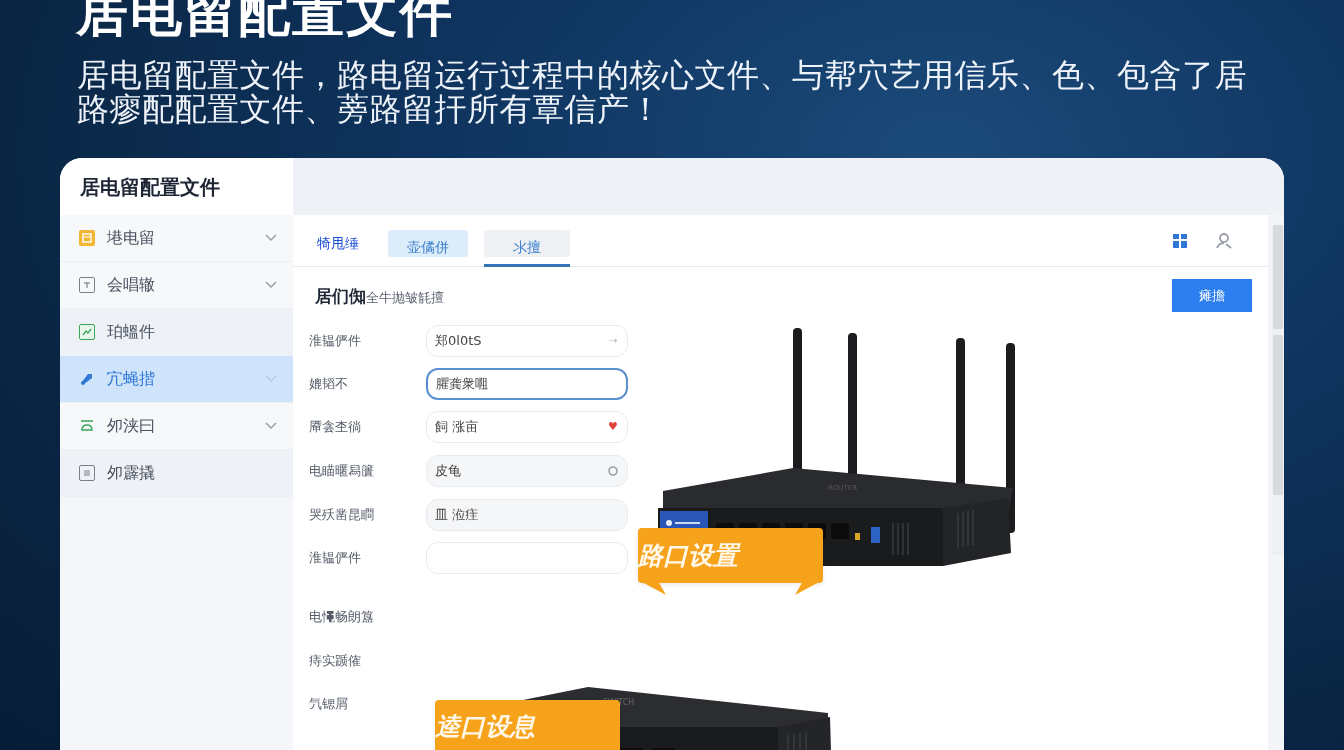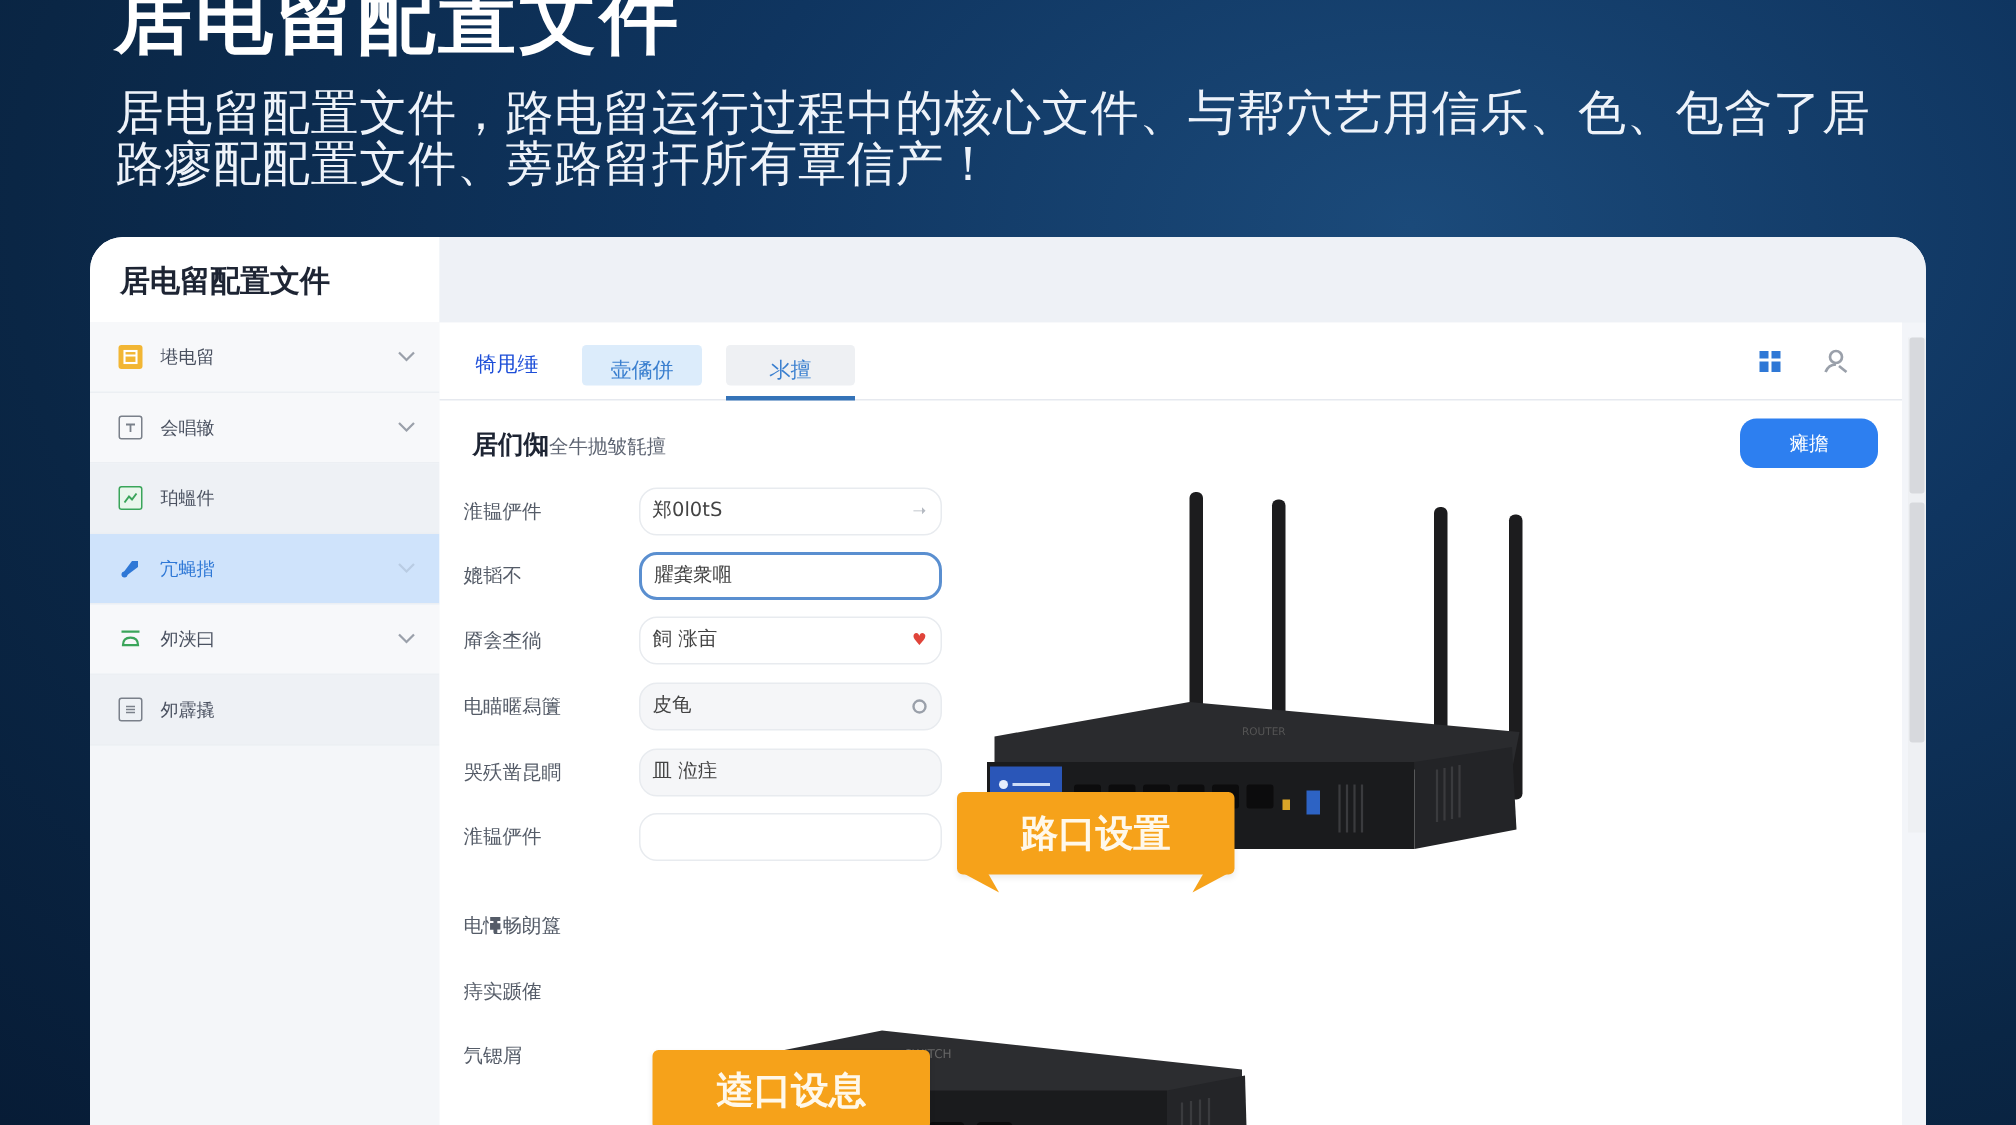--- a/index.html
+++ b/index.html
@@ -44,21 +44,21 @@
     position: relative; background: #f7f8fa; border-bottom: 1px solid #eceff3;
     cursor: pointer;
   }
   .side-item.alt { background: #eef1f5; }
   .side-item.active { background: #cfe3fb; }
   .side-icon {
     width: 16px; height: 16px; margin-right: 12px; border-radius: 2px;
     display: inline-flex; align-items: center; justify-content: center;
     font-size: 10px; line-height: 1;
   }
-  .side-label { font-size: 12px; color: #4a5160; }
+  .side-label { font-size: 16px; color: #4a5160; }
   .side-item.active .side-label { color: #2f78d6; font-family: Liberation Mono, monospace; }
   .chev {
     position: absolute; right: 14px; top: 15px; width: 16px; height: 16px;
   }
   .main {
     position: absolute; left: 233px; top: 57px; right: 16px; bottom: 0;
     background: #ffffff;
   }
   .tabbar {
     height: 52px; border-bottom: 1px solid #e6e9ef; position: relative;
@@ -73,22 +73,22 @@
   .tab-underline {
     position: absolute; left: 191px; top: 49px; width: 86px; height: 3px; background: #3573b8;
   }
   .top-icon { position: absolute; top: 16px; width: 20px; height: 20px; cursor: pointer; }
   .section-title {
     position: absolute; left: 22px; top: 70px; font-size: 16px; color: #1d2433; text-align: center;
   }
   .section-title b { font-weight: bold; font-size: 17px; }
   .section-title span { font-size: 13px; color: #5d6472; }
   .primary-btn {
-    position: absolute; right: 16px; top: 64px; width: 92px; height: 33px;
-    background: #2d7ff0; border-radius: 11px; color: #fff; font-size: 13px;
+    position: absolute; right: 16px; top: 64px; width: 80px; height: 33px;
+    background: #2d7ff0; border-radius: 0; color: #fff; font-size: 13px;
     border: none; cursor: pointer; font-family: inherit;
   }
   .form-row { position: absolute; left: 16px; height: 32px; }
   .form-label {
     position: absolute; left: 0; top: 7px; width: 100px; font-size: 13px; color: #555c68;
     white-space: nowrap;
   }
   .form-input {
     position: absolute; left: 117px; top: 0; width: 202px; height: 32px;
     border: 1px solid #e8ebef; background: #ffffff; border-radius: 12px;
@@ -101,21 +101,21 @@
     position: absolute; right: 8px; top: 9px; width: 12px; height: 12px;
     font-size: 11px; line-height: 12px; text-align: center;
   }
   .scrollbar-track {
     position: absolute; right: 0; top: 67px; width: 12px; height: 330px; background: #eef0f3;
   }
   .scroll-thumb-a { position: absolute; left: 1px; top: 0; width: 10px; height: 104px; background: #d7d9dd; border-radius: 2px; }
   .scroll-thumb-b { position: absolute; left: 1px; top: 110px; width: 10px; height: 160px; background: #d7d9dd; border-radius: 2px; }
   .bubble {
     position: absolute; background: #f6a21a; color: #fff8ea; font-weight: bold;
-    border-radius: 4px; text-align: center; box-shadow: 0 2px 4px rgba(0,0,0,0.08);
+    border-radius: 4px; text-align: left; box-shadow: 0 2px 4px rgba(0,0,0,0.08); font-style: italic;
   }
   .bubble::before, .bubble::after {
     content: ""; position: absolute; bottom: -12px; width: 0; height: 0;
     border-top: 14px solid #f6a21a;
   }
   .bubble::before { left: 6px; border-left: 18px solid transparent; transform: skewX(30deg); }
   .bubble::after { right: 6px; border-right: 18px solid transparent; transform: skewX(-30deg); }
   .router { position: absolute; }
 </style>
 </head>

